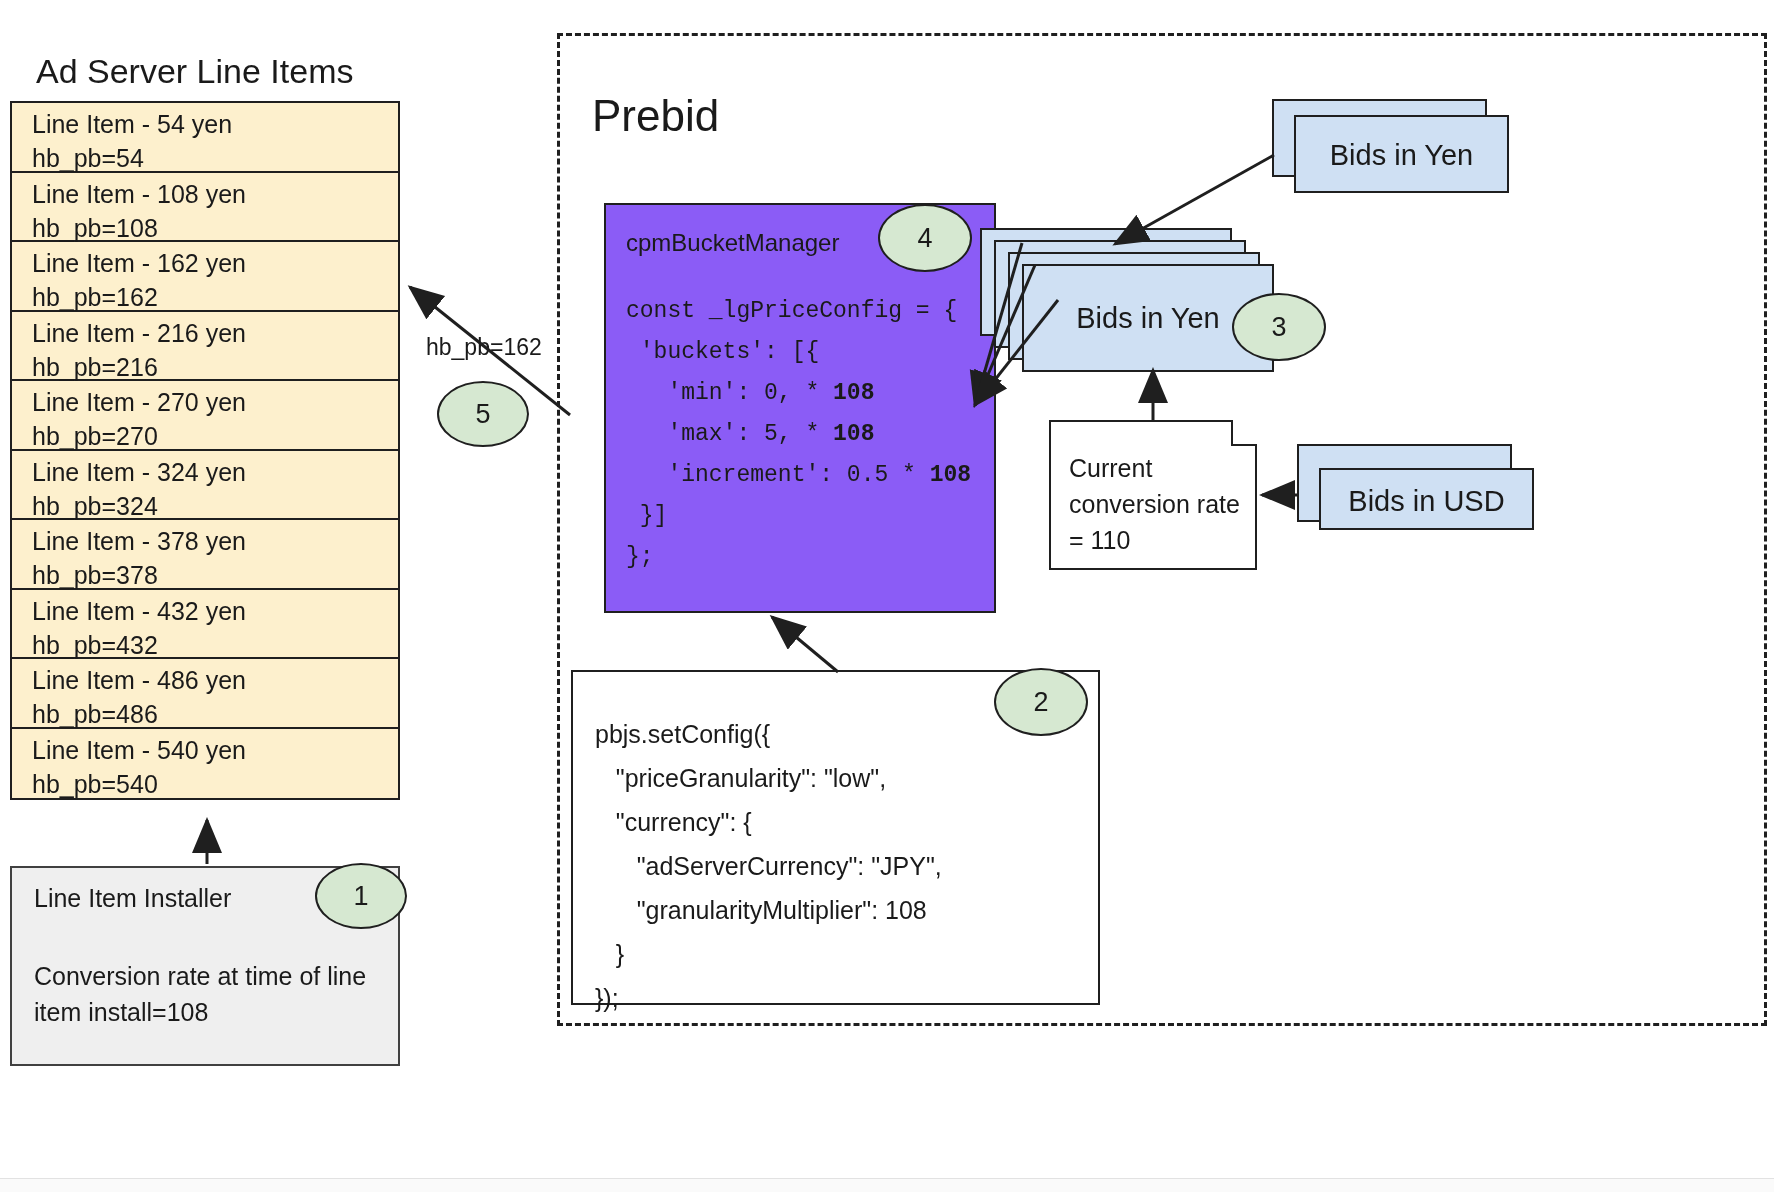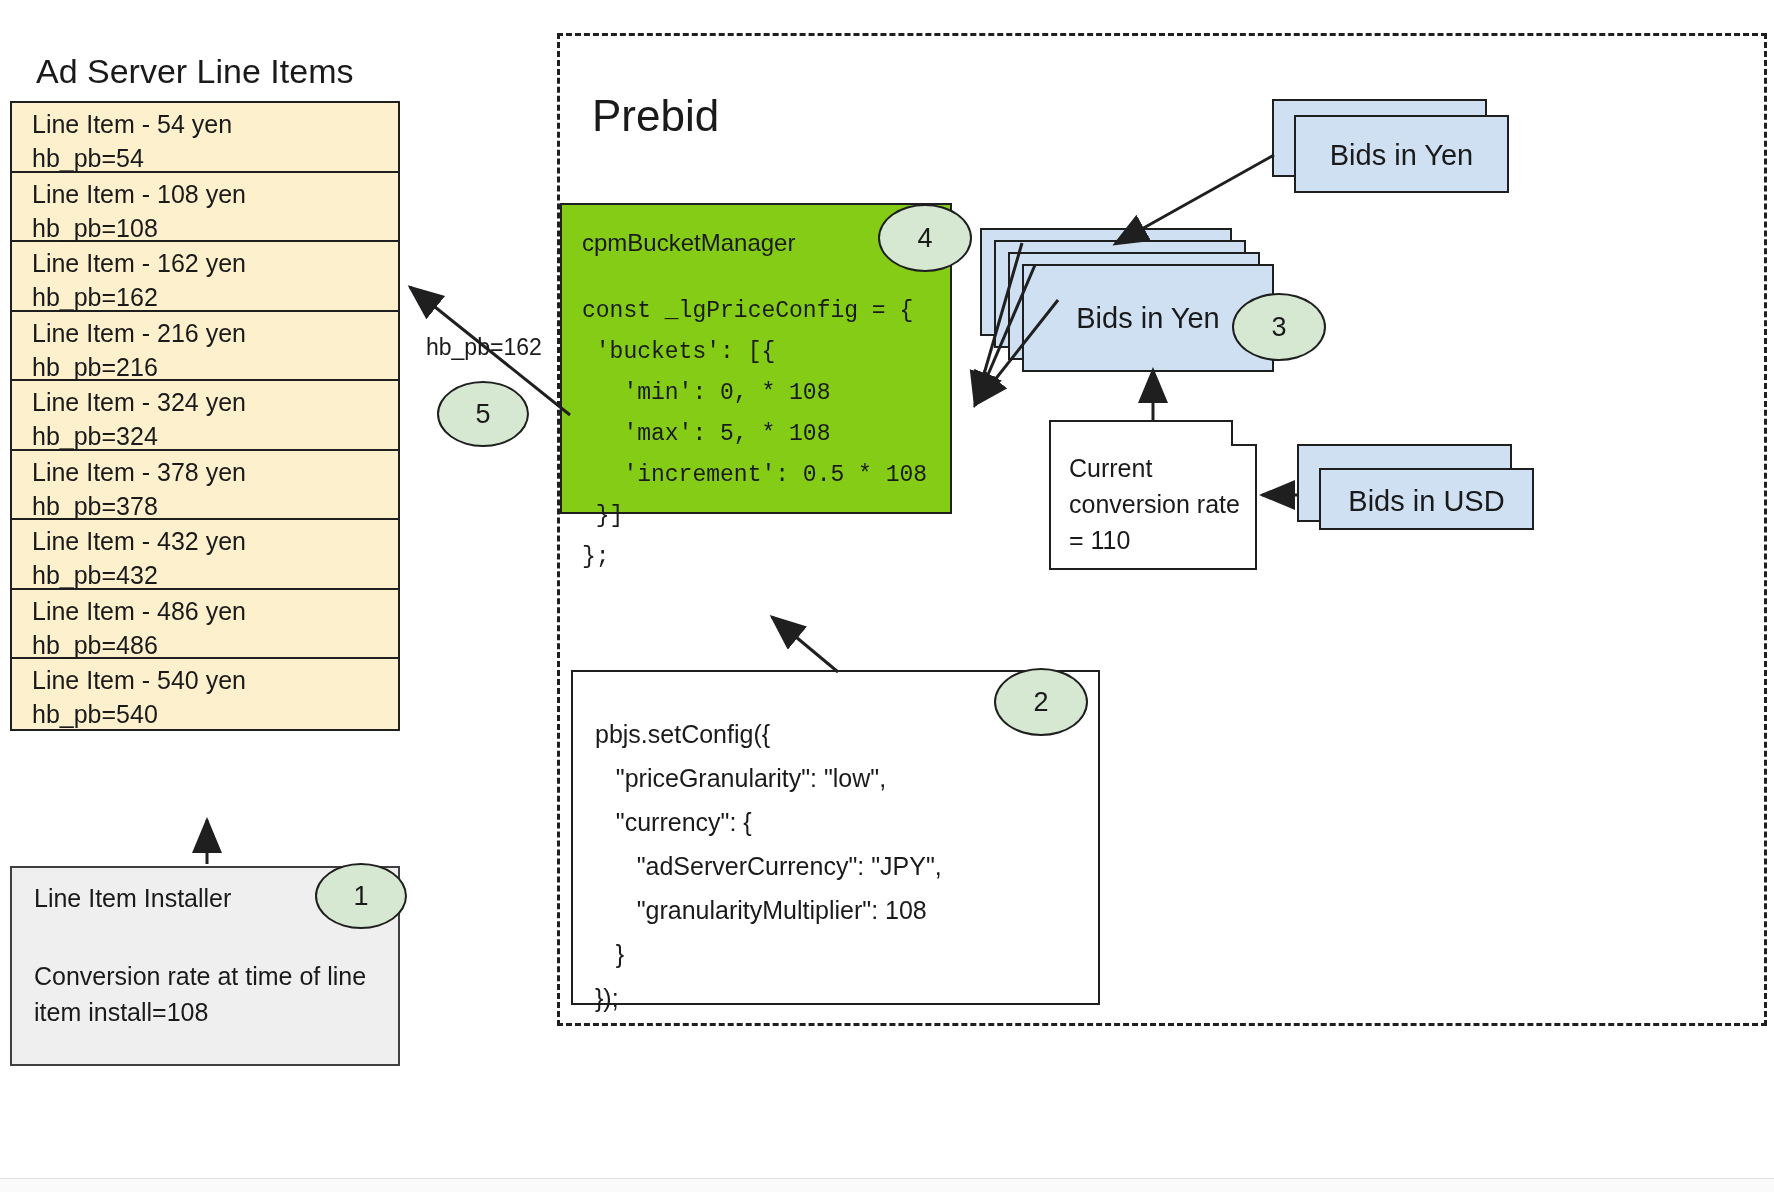--- a/index.html
+++ b/index.html
@@ -82,42 +82,42 @@
   #prebid-title {
     position: absolute;
     left: 32px; top: 40px;
     font-size: 44px;
     color: #1a1a1a;
     margin-top: 15px;
   }
 
   
   #cpm-bucket-manager {
-    left: 560px; top: 203px;
+    left: 604px; top: 203px;
     width: 392px;
-    height: 311px;
-    background: #84cc16;
+    height: 410px;
+    background: #8b5cf6;
     border: 2px solid #1f1f1f;
     box-sizing: border-box;
   }
   #cpm-label {
     position: absolute;
     left: 20px; top: 24px;
     font-size: 24px;
   }
   #cpm-code {
     position: absolute;
     left: 20px; top: 86px;
     font-family: "Liberation Mono", "DejaVu Sans Mono", monospace;
     font-size: 23px;
     line-height: 41px;
     white-space: pre;
     color: #1a1a1a;
   }
-  #cpm-code b { font-weight: 400; }
+  #cpm-code b { font-weight: 700; }
 
   
   #setconfig-box {
     left: 571px; top: 670px;
     width: 529px;
     height: 335px;
     background: #ffffff;
     border: 2px solid #1f1f1f;
     box-sizing: border-box;
   }
@@ -232,20 +232,24 @@
       <div class="li-line">Line Item - 108 yen</div>
       <div class="li-line">hb_pb=108</div>
     </div>
     <div class="line-item-row">
       <div class="li-line">Line Item - 162 yen</div>
       <div class="li-line">hb_pb=162</div>
     </div>
     <div class="line-item-row">
       <div class="li-line">Line Item - 216 yen</div>
       <div class="li-line">hb_pb=216</div>
+    </div>
+    <div class="line-item-row">
+      <div class="li-line">Line Item - 270 yen</div>
+      <div class="li-line">hb_pb=270</div>
     </div>
     <div class="line-item-row">
       <div class="li-line">Line Item - 324 yen</div>
       <div class="li-line">hb_pb=324</div>
     </div>
     <div class="line-item-row">
       <div class="li-line">Line Item - 378 yen</div>
       <div class="li-line">hb_pb=378</div>
     </div>
     <div class="line-item-row">

